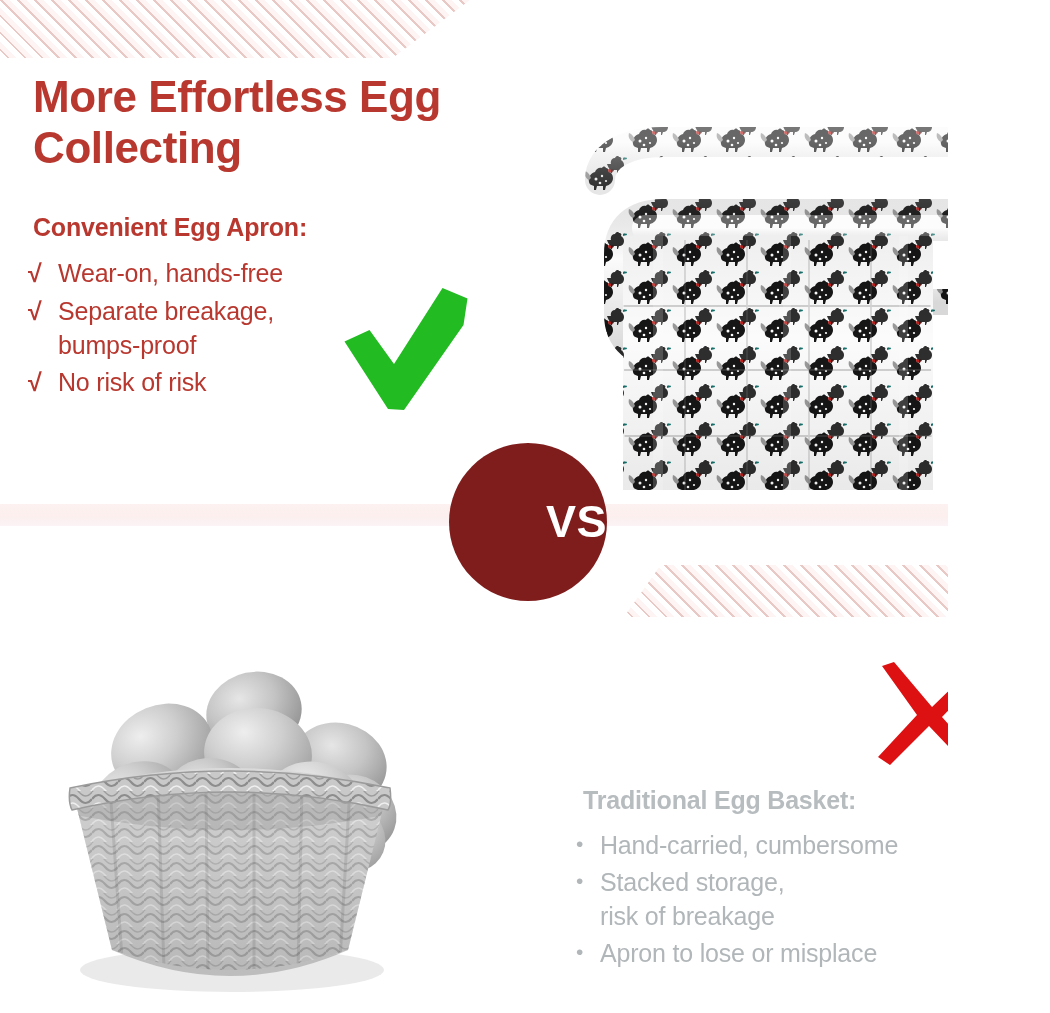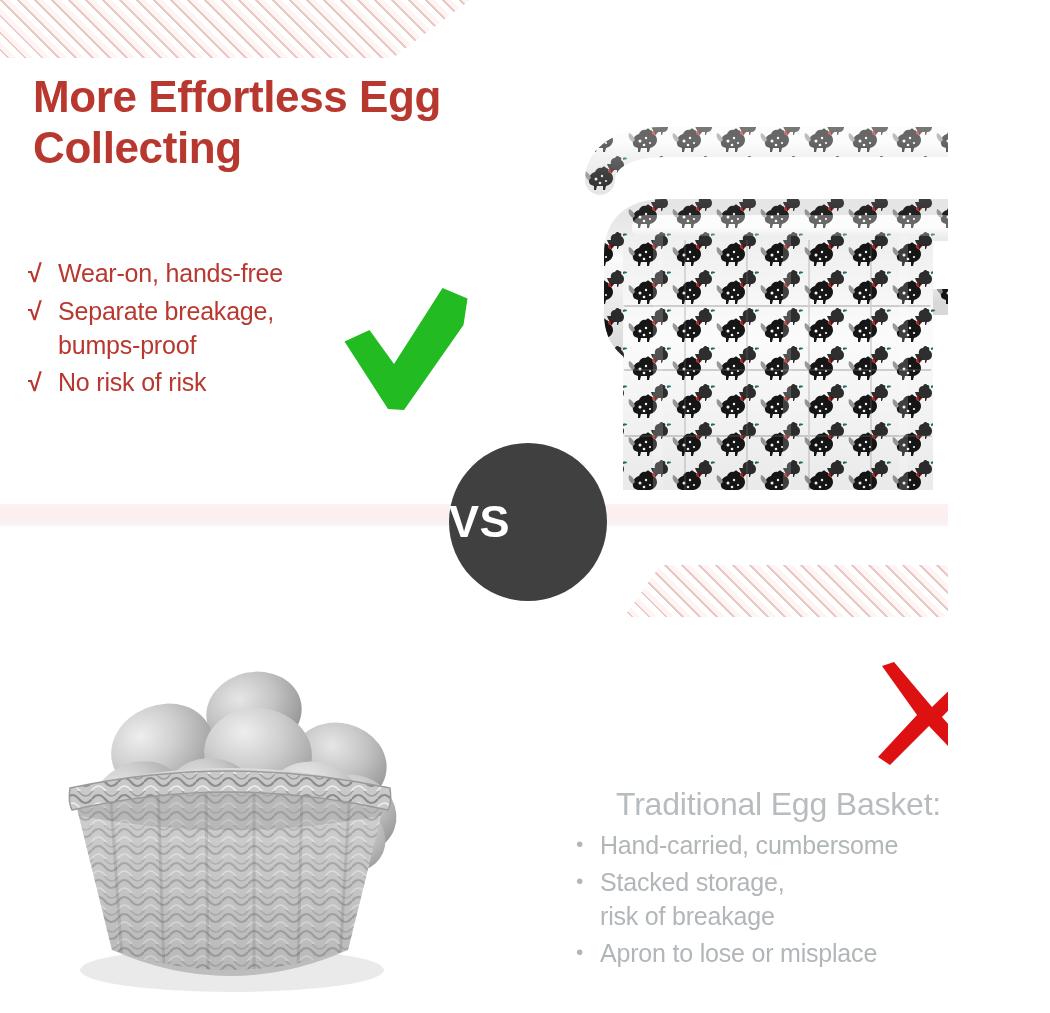--- a/index.html
+++ b/index.html
@@ -119,24 +119,24 @@
   }
 
   
   #vs-badge {
     position: absolute;
     left: 449px;
     top: 443px;
     width: 158px;
     height: 158px;
     border-radius: 50%;
-    background: #404040;
+    background: #7f1d1d;
     display: flex;
     align-items: center;
-    justify-content: flex-start;
+    justify-content: flex-end;
   }
   #vs-badge .vs-text {
     color: #ffffff;
     font-size: 45px;
     font-weight: bold;
     letter-spacing: 0.5px;
   }
 
   
   #apron-photo {
@@ -164,24 +164,23 @@
     width: 380px;
     height: 375px;
   }
 
   
   #con-head {
     position: absolute;
     left: 583px;
     top: 786px;
     color: #b7bcbf;
-    font-size: 32px;
-    font-weight: normal;
+    font-size: 25px;
+    font-weight: bold;
     letter-spacing: -0.2px;
-    margin-left: 33px;
   }
   #con-list {
     position: absolute;
     left: 576px;
     top: 828px;
     width: 450px;
     margin: 0;
     padding: 0;
     list-style: none;
   }
@@ -212,20 +211,21 @@
 <div id="canvas">
 
   <div class="stripe-band" id="stripe-top"></div>
 
   <div id="divider-band"></div>
 
   <div class="stripe-band" id="stripe-right"></div>
 
   <div id="headline">More Effortless Egg Collecting</div>
 
+  <div id="subhead">Convenient Egg Apron:</div>
 
   <ul id="pro-list">
     <li>
       <span class="tick">√</span>
       <span class="ptext">Wear-on, hands-free</span>
     </li>
     <li>
       <span class="tick">√</span>
       <span class="ptext">Separate breakage,
 bumps-proof</span>

